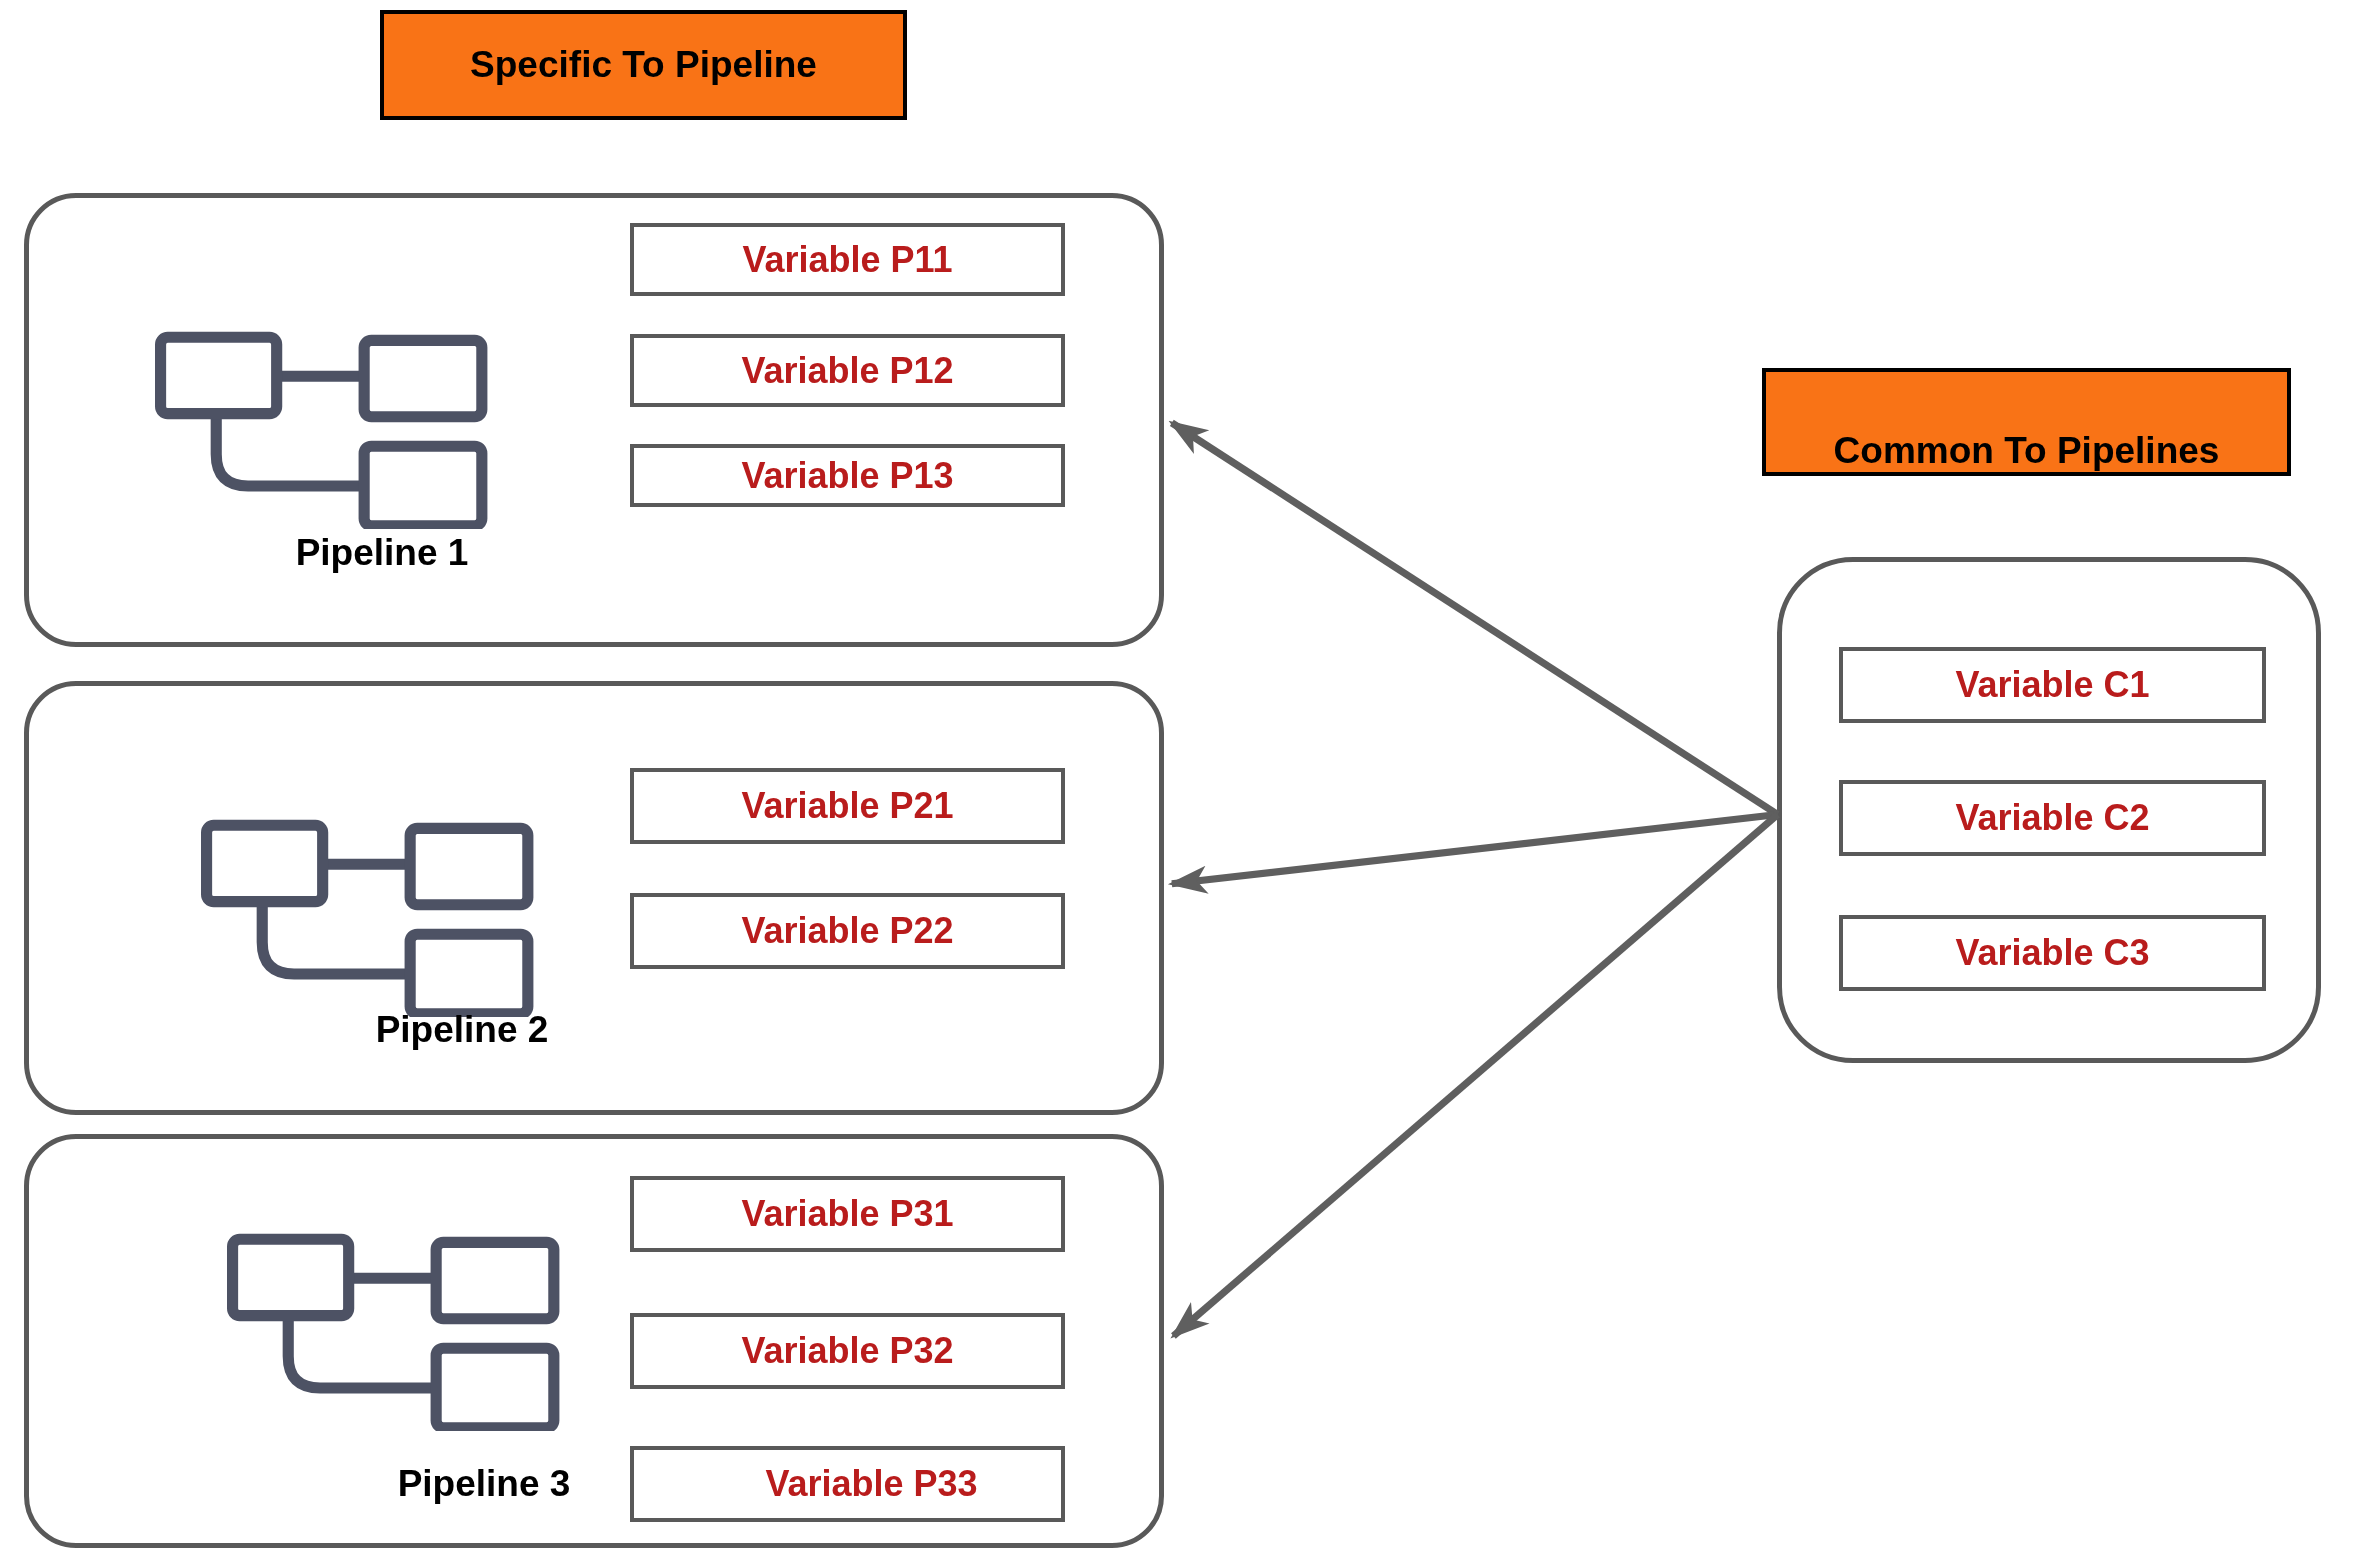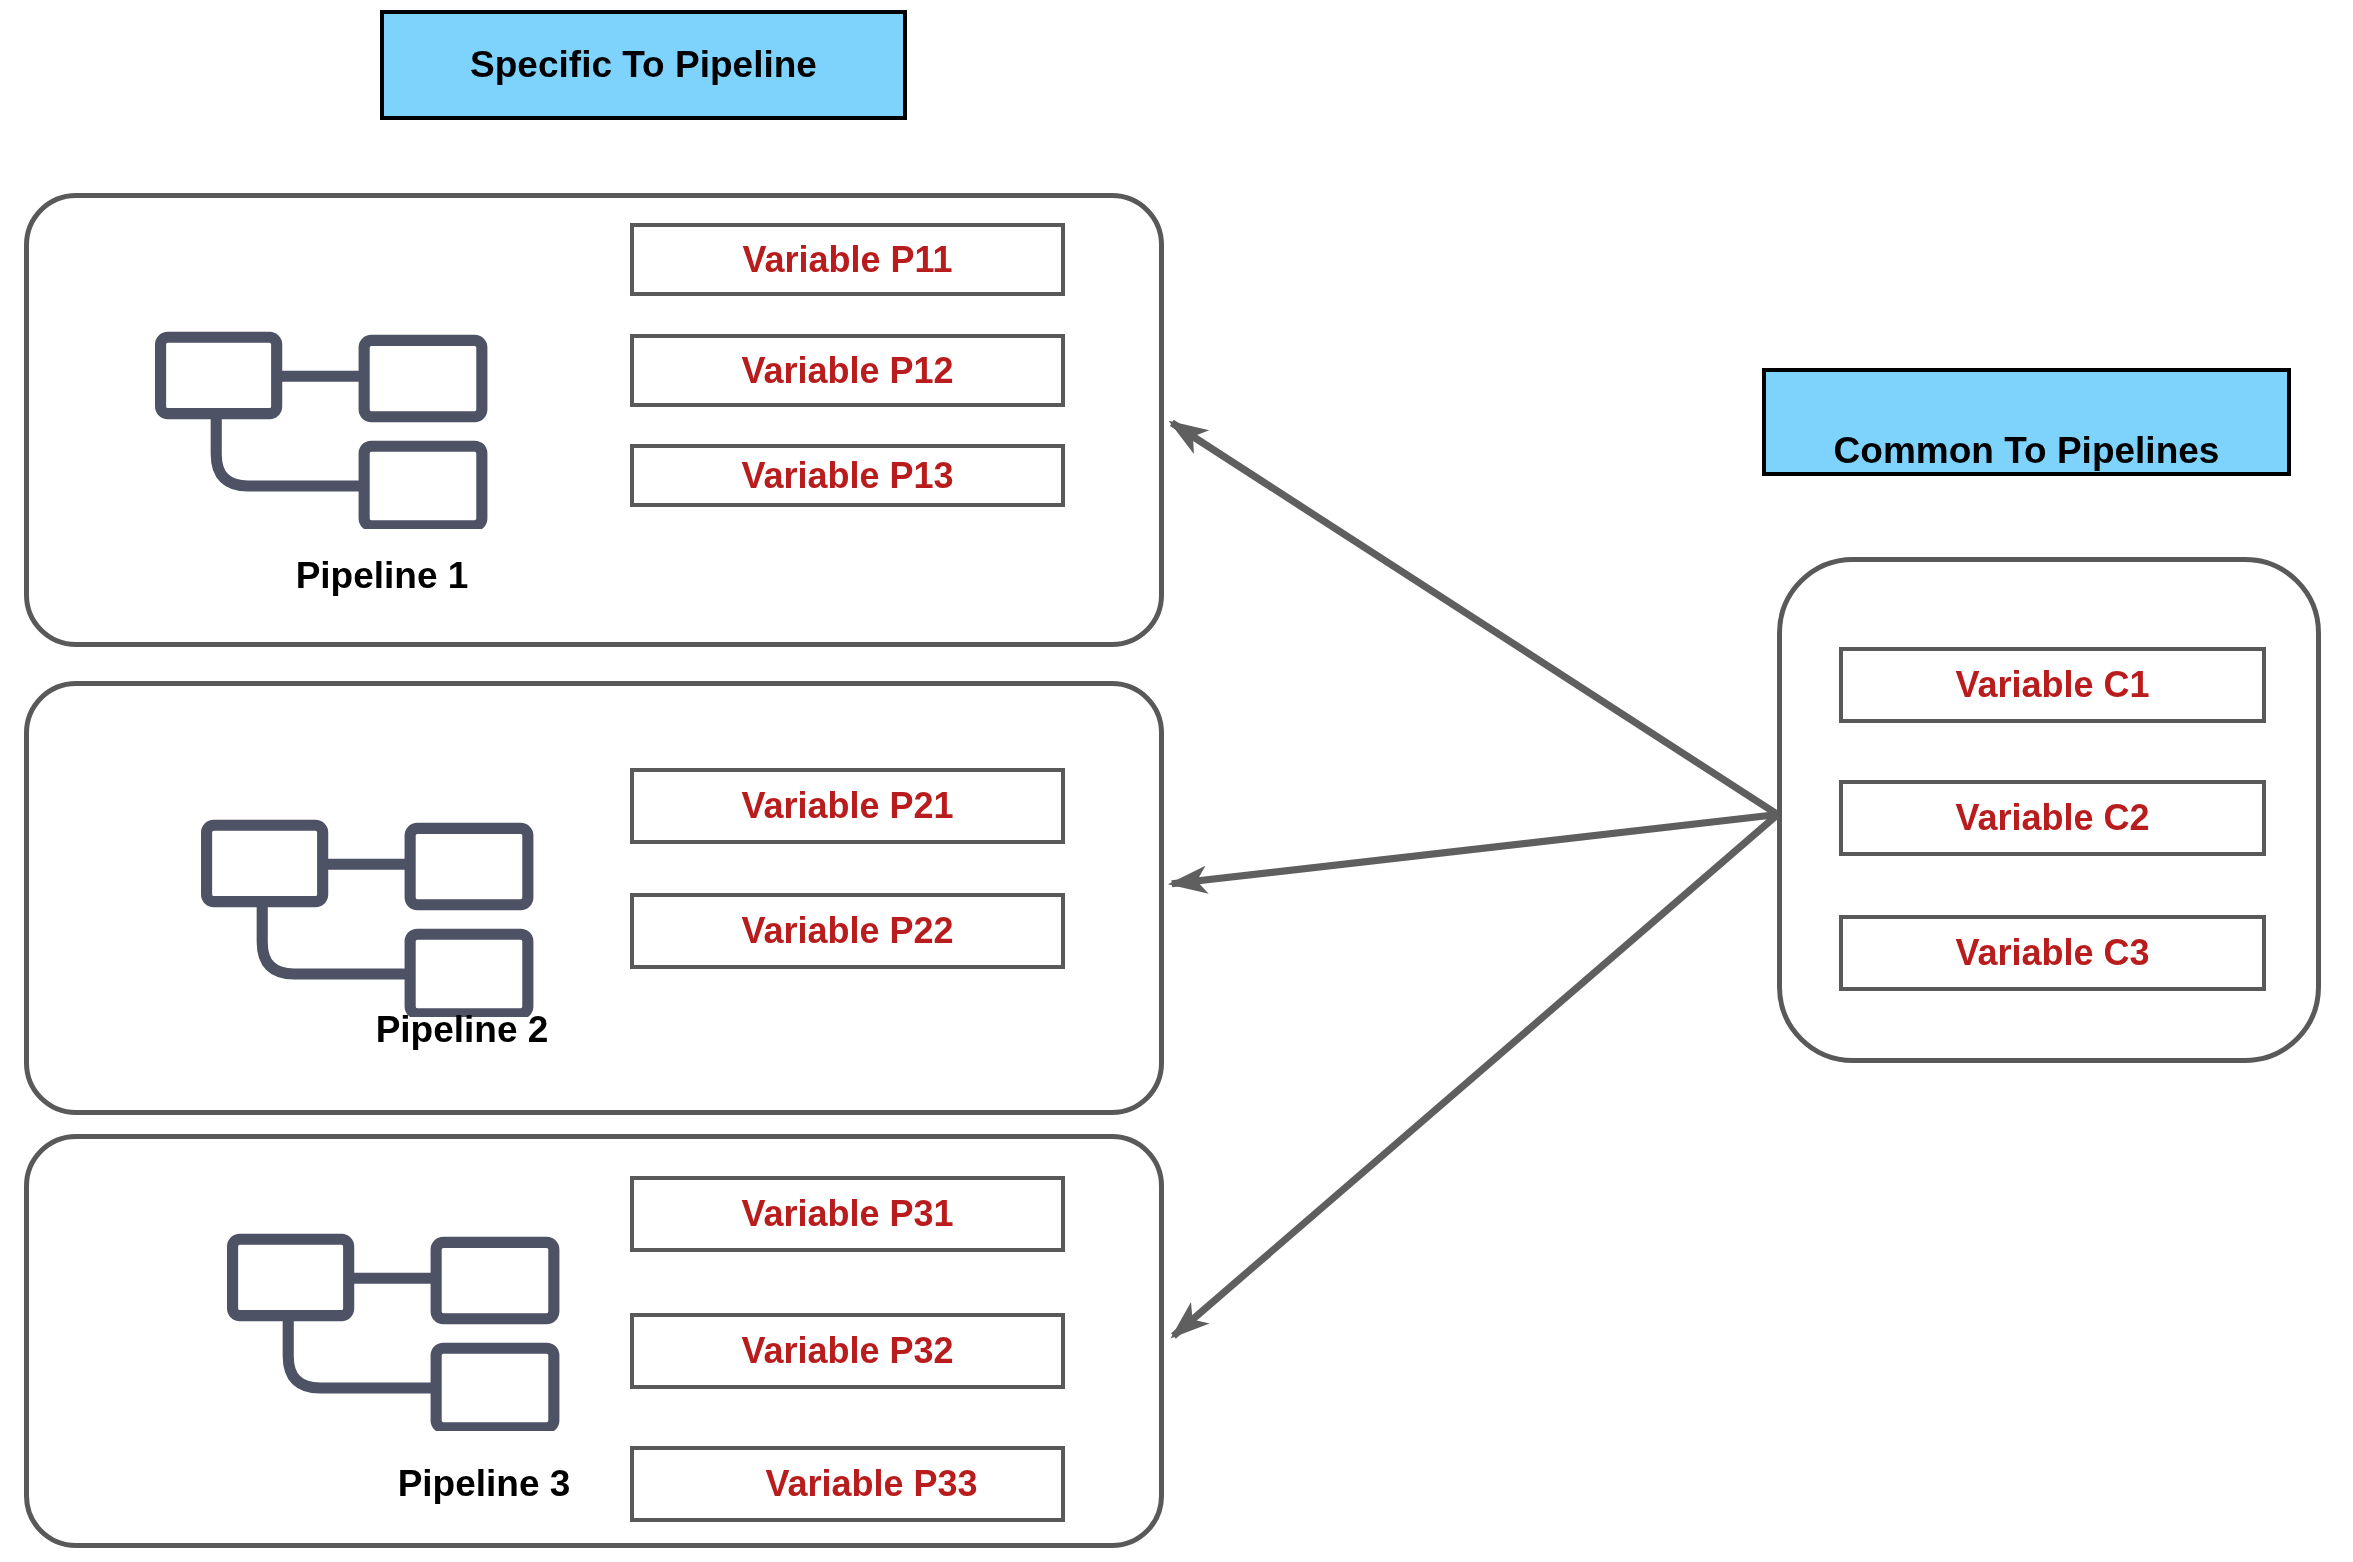--- a/index.html
+++ b/index.html
@@ -11,21 +11,21 @@
   .canvas {
     position: relative;
     width: 2354px;
     height: 1563px;
     background: #ffffff;
     overflow: hidden;
   }
   .title-box {
     position: absolute;
     box-sizing: border-box;
-    background: #7dd3fc;
+    background: #f97316;
     border: 4.8px solid #000000;
     display: flex;
     align-items: center;
     justify-content: center;
     font-size: 37px;
     font-weight: 700;
     color: #000000;
     text-align: center;
   }
   .container {
@@ -79,21 +79,21 @@
   <div class="container pipeline-container" style="left:24px; top:193px; width:1140px; height:454px;"></div>
   <svg class="flow-icon" style="left:155px; top:330px;" width="334" height="199" viewBox="0 0 420 250">
     <g fill="none" stroke="#4d5264" stroke-width="14">
       <path d="M153 58 L263 58"></path>
       <path d="M77 105 L77 156 Q77 196 117 196 L263 196"></path>
       <rect x="7" y="9" width="146" height="96" rx="9" fill="#ffffff"></rect>
       <rect x="263" y="13" width="148" height="96" rx="9" fill="#ffffff"></rect>
       <rect x="263" y="146" width="148" height="100" rx="9" fill="#ffffff"></rect>
     </g>
   </svg>
-  <div class="pipeline-label" style="left:382px; top:555px;text-align:center;">Pipeline 1</div>
+  <div class="pipeline-label" style="left:382px; top:532px;text-align:center;">Pipeline 1</div>
   <div class="var-box" style="left:630px; top:223px; width:435px; height:73px;">Variable P11</div>
   <div class="var-box" style="left:630px; top:334px; width:435px; height:73px;">Variable P12</div>
   <div class="var-box" style="left:630px; top:444px; width:435px; height:63px;">Variable P13</div>
 
   <div class="container pipeline-container" style="left:24px; top:681px; width:1140px; height:434px;"></div>
   <svg class="flow-icon" style="left:201px; top:818px;" width="334" height="199" viewBox="0 0 420 250">
     <g fill="none" stroke="#4d5264" stroke-width="14">
       <path d="M153 58 L263 58"></path>
       <path d="M77 105 L77 156 Q77 196 117 196 L263 196"></path>
       <rect x="7" y="9" width="146" height="96" rx="9" fill="#ffffff"></rect>

